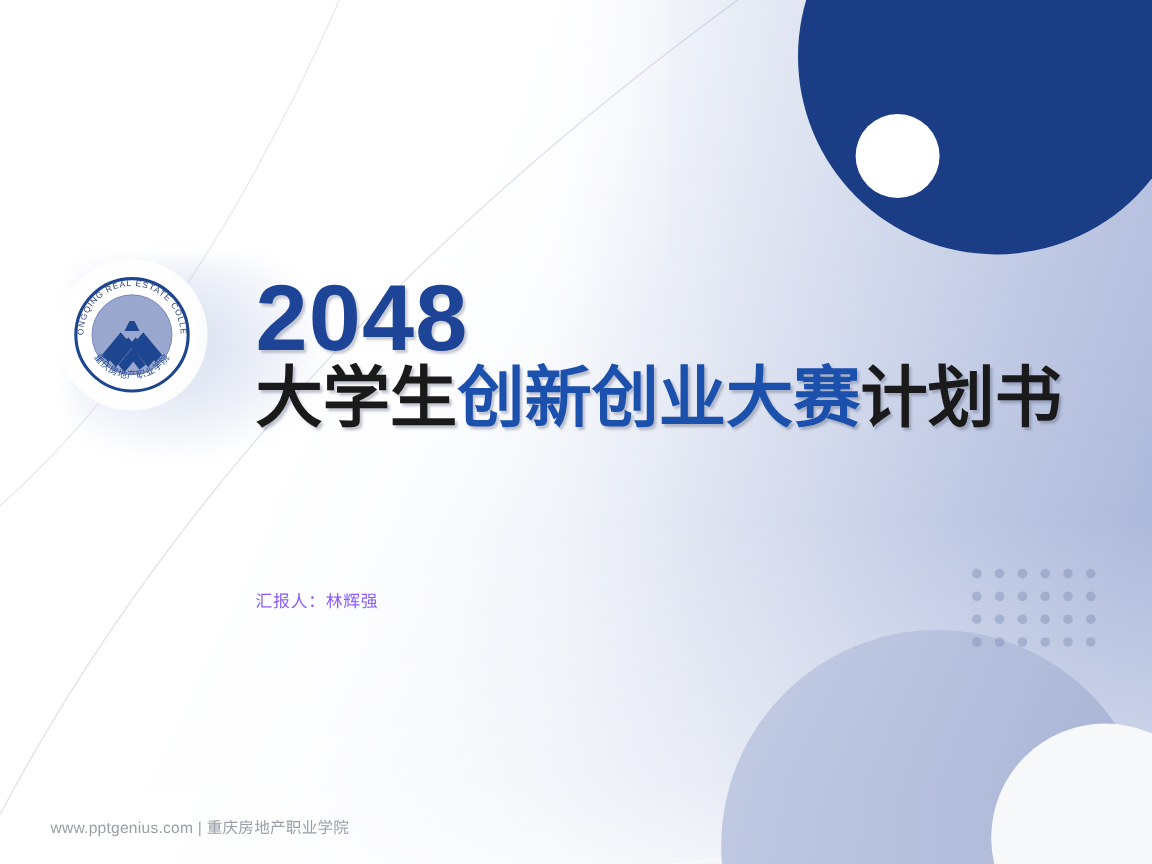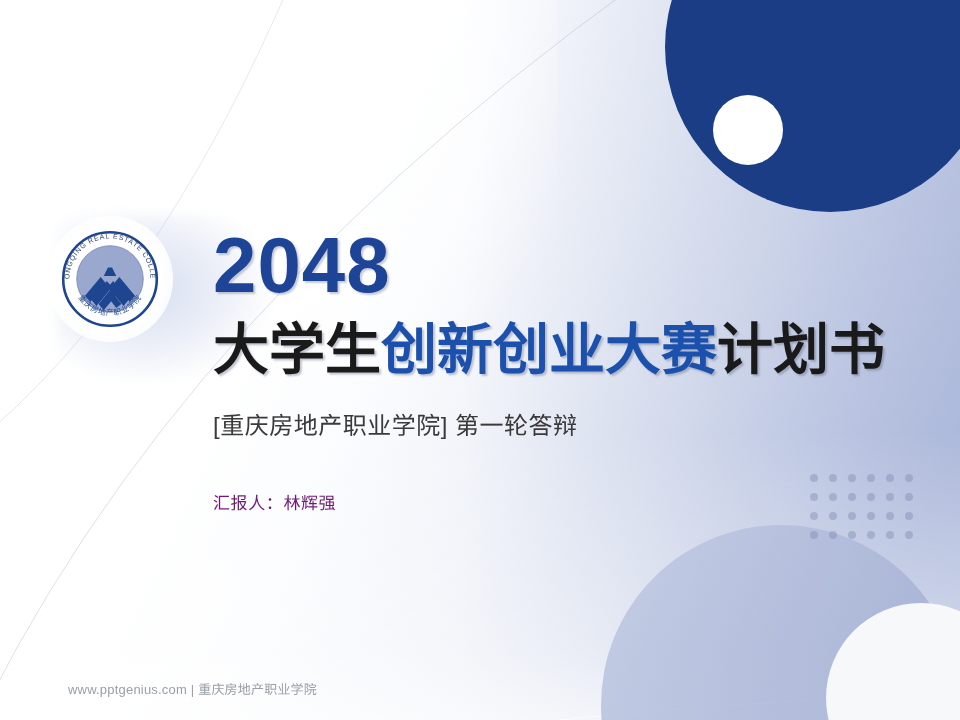--- a/index.html
+++ b/index.html
@@ -161,21 +161,21 @@
     top: 228px;
     width: 700px;
   }
   .year {
     font-size: 78px;
     line-height: 0.95;
     font-weight: bold;
     color: #1d4496;
     letter-spacing: 1px;
     text-shadow: 2px 2px 2px rgba(60,70,100,0.28);
-    margin: 0 0 18px 0;
+    margin: 0 0 0 0;
   }
   .headline {
     font-size: 56px;
     line-height: 1.08;
     font-weight: bold;
     letter-spacing: 0px;
     margin: 0;
     white-space: nowrap;
     text-shadow: 2px 2px 2px rgba(60,70,100,0.30);
   }
@@ -189,36 +189,35 @@
     font-size: 24px;
     color: #3a3a3a;
     letter-spacing: 0.5px;
     white-space: nowrap;
   }
 
   .meta {
     position: absolute;
     left: 213px;
     top: 489px;
-    font-size: 17px;
+    font-size: 14px;
     line-height: 1.72;
-    color: #701a75;
+    color: #8b5cf6;
     letter-spacing: 0.6px;
   }
   .meta div { white-space: nowrap; }
 
   .footer {
     position: absolute;
     left: 42px;
     top: 679px;
     font-size: 13px;
     color: #9aa0a8;
     letter-spacing: 0.2px;
     white-space: nowrap;
-    margin-left: 26px;
   }
 </style>
 </head>
 <body>
 
 <div id="slide">
 
   <div class="bg-base"></div>
   <div class="bg-wash-right"></div>
   <div class="bg-wash-topleft"></div>
@@ -294,21 +293,20 @@
     </svg>
   </div>
 
   <div class="title-block">
     <div class="year">2048</div>
     <div class="headline">
       <span class="dark">大学生</span><span class="blue">创新创业大赛</span><span class="dark">计划书</span>
     </div>
   </div>
 
-  <div class="subtitle">[重庆房地产职业学院] 第一轮答辩</div>
 
   <div class="meta">
     <div>汇报人：林辉强</div>
   </div>
 
   <div class="footer">www.pptgenius.com | 重庆房地产职业学院</div>
 
 </div>
 
 </body></html>

